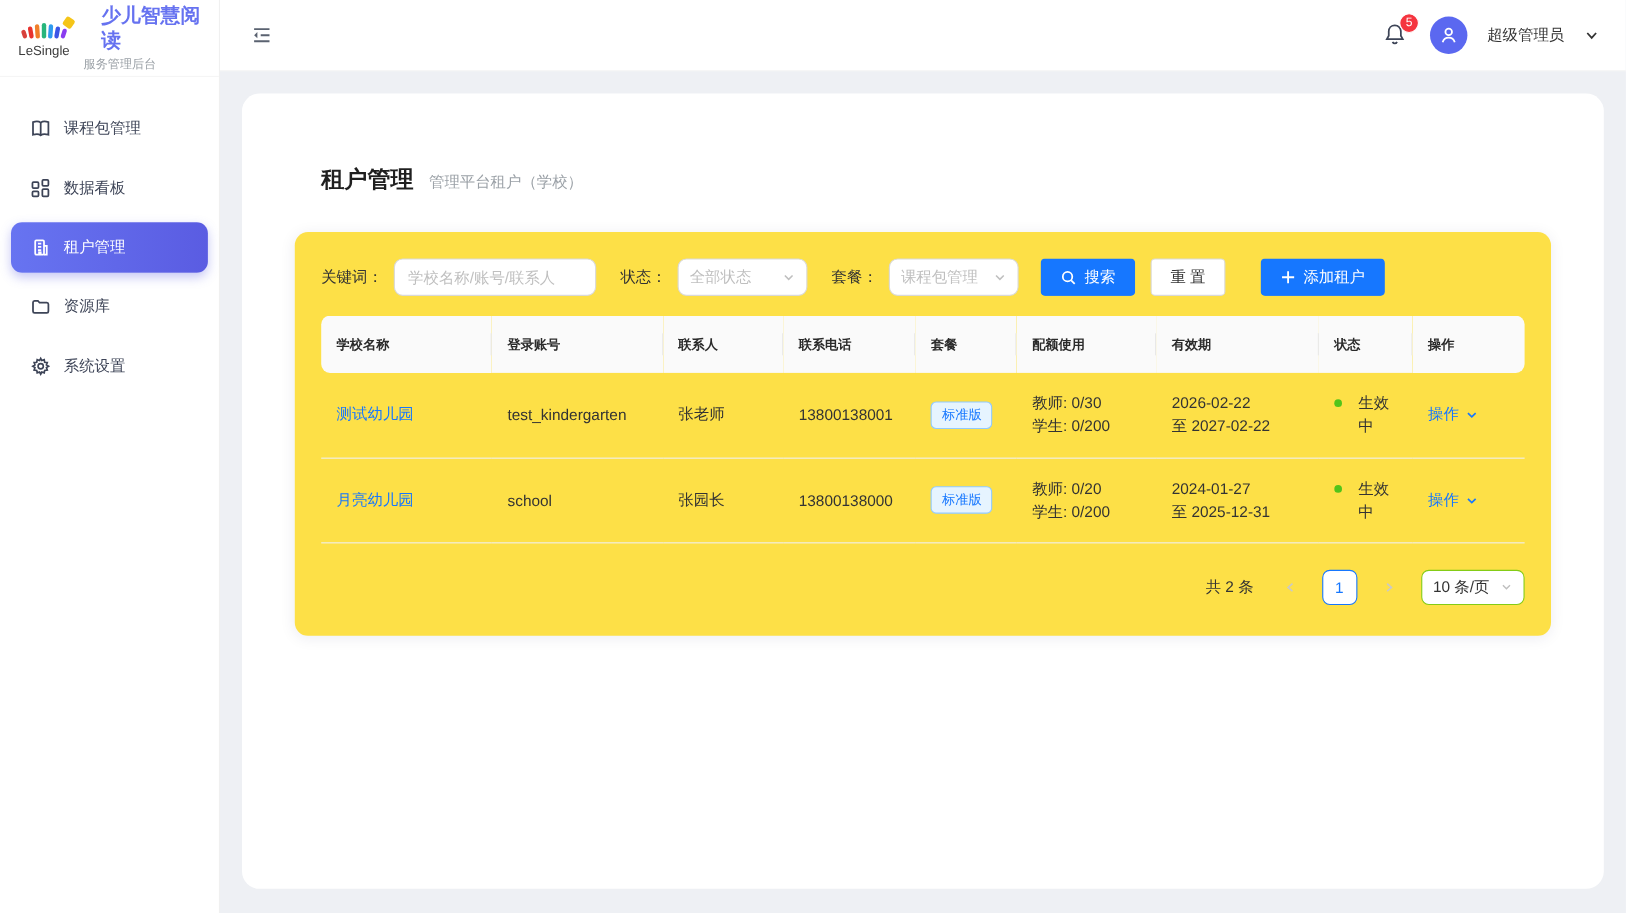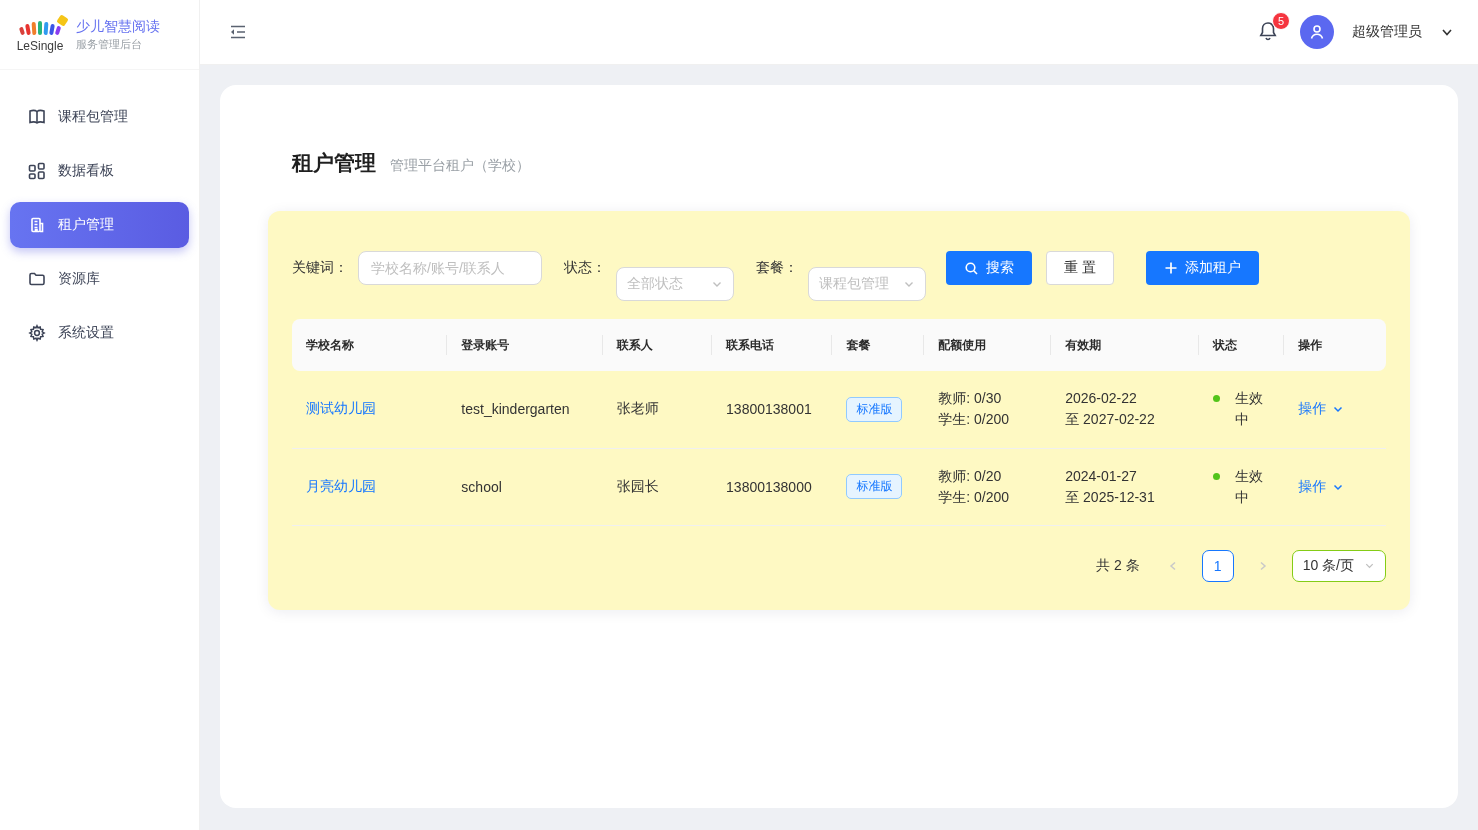--- a/index.html
+++ b/index.html
@@ -10,21 +10,21 @@
   }
   .app { display:flex; width:1478px; height:830px; }
 
   
   .sidebar { width:200px; background:#fff; border-right:1px solid #f0f0f0; flex:0 0 200px; }
   .logo-area { height:70px; display:flex; align-items:center; gap:10px; padding:0 14px; border-bottom:1px solid #f5f5f5; }
   .logo-mark { width:52px; text-align:center; }
   .logo-bars { position:relative; height:22px; width:52px; }
   .logo-bars i { position:absolute; width:4px; border-radius:2px; bottom:4px; }
   .logo-name { font-size:12px; color:#3c3c3c; letter-spacing:0; }
-  .brand-title { font-size:14px; font-weight:normal; color:#6672f0; line-height:1.3; }
+  .brand-title { font-size:18px; font-weight:bold; color:#6672f0; line-height:1.3;margin-left:16px; }
   .brand-sub { font-size:11px; color:#9aa0a6; margin-top:2px; }
   .menu { padding:24px 10px; display:flex; flex-direction:column; gap:8px; }
   .menu-item { display:flex; align-items:center; gap:12px; height:46px; padding:0 18px;
     border-radius:10px; color:#3d4457; cursor:pointer; }
   .menu-item .mi-icon { width:18px; height:18px; display:inline-flex; }
   .menu-item svg { stroke:#3d4457; }
   .menu-item.active { background:linear-gradient(90deg,#6774f1,#5a5ce2); color:#fff;
     box-shadow:0 4px 10px rgba(90,92,226,.35); }
   .menu-item.active svg { stroke:#fff; }
 
@@ -43,31 +43,31 @@
   .username { color:#333; cursor:pointer; }
   .chev { display:inline-flex; }
 
   
   .content { flex:1; background:#eef0f4; padding:20px 20px 22px 20px; min-height:0; }
   .outer-card { background:#fff; border-radius:16px; height:100%; padding:64px 48px 0 48px; }
   .page-head { margin:0 0 34px 24px; display:flex; align-items:baseline; gap:14px; }
   .page-title { font-size:21px; font-weight:bold; color:#1f1f1f; }
   .page-sub { font-size:14px; color:#9aa0a6; }
 
-  .inner-card { background:#fef9c3; border-radius:12px; box-shadow:0 2px 14px rgba(15,30,80,.08);
+  .inner-card { background:#fde047; border-radius:12px; box-shadow:0 2px 14px rgba(15,30,80,.08);
     padding:24px; }
 
   
   .filters { display:flex; align-items:center; gap:10px; margin-bottom:18px; }
   .f-label { color:#333; white-space:nowrap; }
   .f-input { width:184px; height:34px; border:1px solid #d9d9d9; border-radius:8px; padding:0 12px;
     font-size:14px; color:#333; outline:none; font-family:inherit; }
   .f-input::placeholder { color:#bfbfbf; }
   .f-select { width:118px; height:34px; border:1px solid #d9d9d9; border-radius:8px; padding:0 10px;
-    display:flex; align-items:center; justify-content:space-between; color:#bfbfbf; cursor:pointer; background:#fff;margin-top:32px; }
+    display:flex; align-items:center; justify-content:space-between; color:#bfbfbf; cursor:pointer; background:#fff; }
   .btn { height:34px; border-radius:4px; display:inline-flex; align-items:center; justify-content:center;
     gap:7px; padding:0 17px; cursor:pointer; font-size:14px; border:1px solid transparent; white-space:nowrap; }
   .btn-primary { background:#1677ff; color:#fff; margin-left:10px; }
   .btn-default { background:#fff; color:#333; border-color:#d9d9d9; margin-left:4px; }
   .btn-add { background:#1677ff; color:#fff; margin-left:22px; }
 
   
   table { width:100%; border-collapse:collapse; table-layout:fixed; }
   thead th { background:#fafafa; height:52px; text-align:left; padding:0 14px; font-weight:600;
     color:#2b2b2b; font-size:12px; position:relative; }

